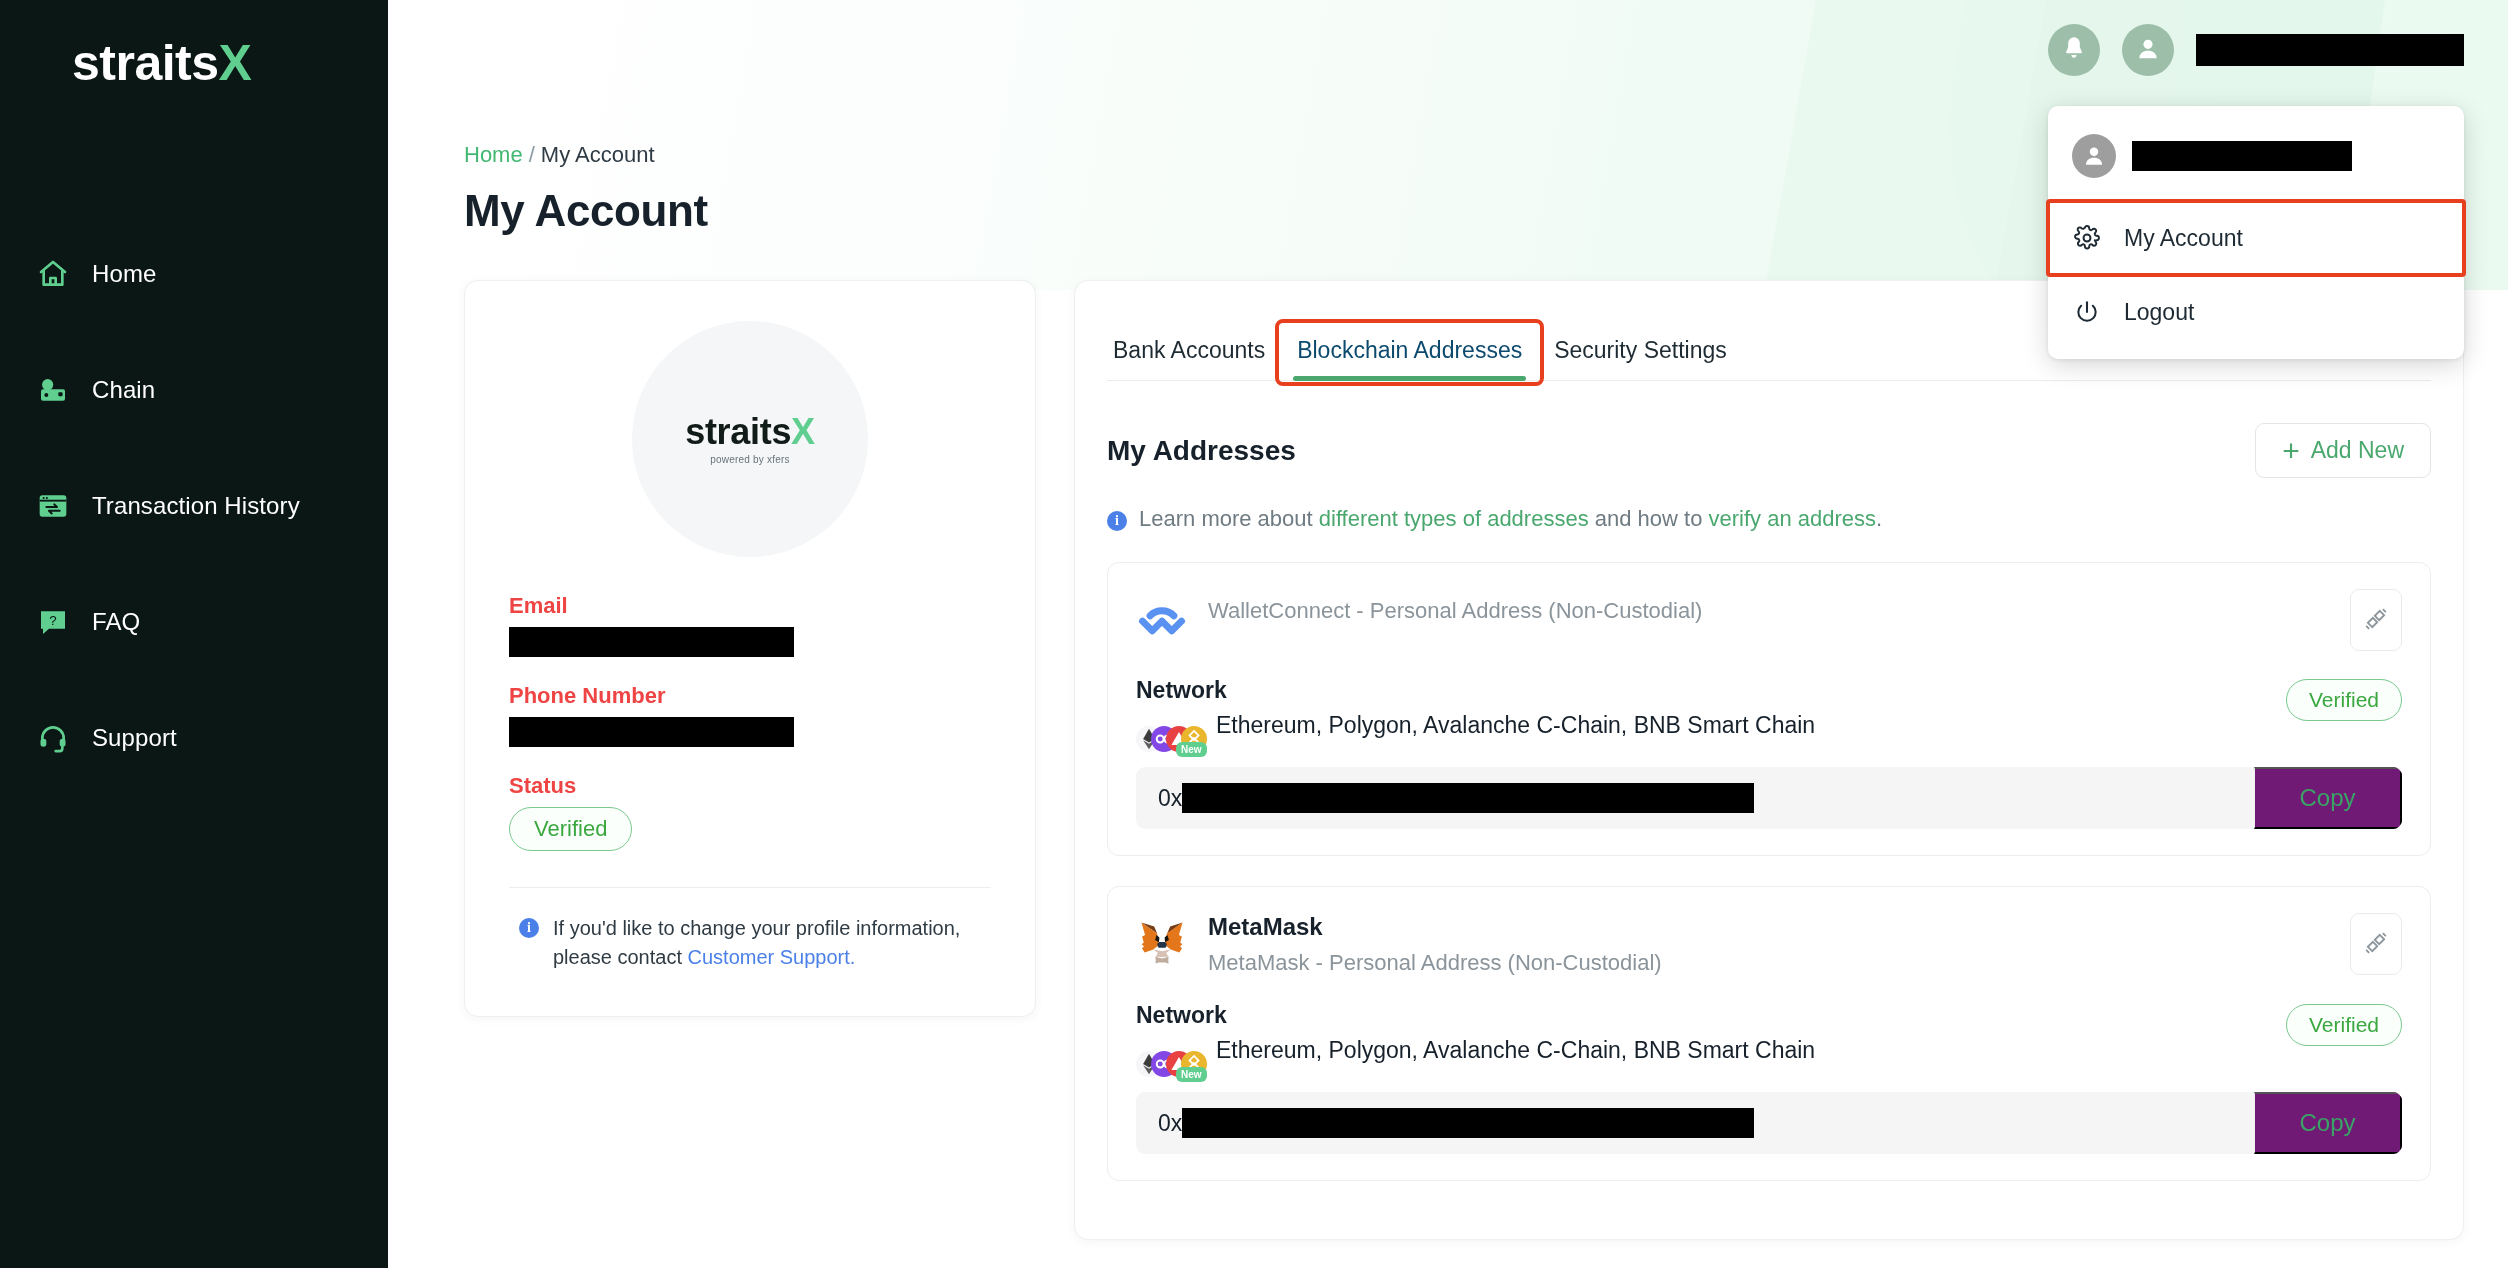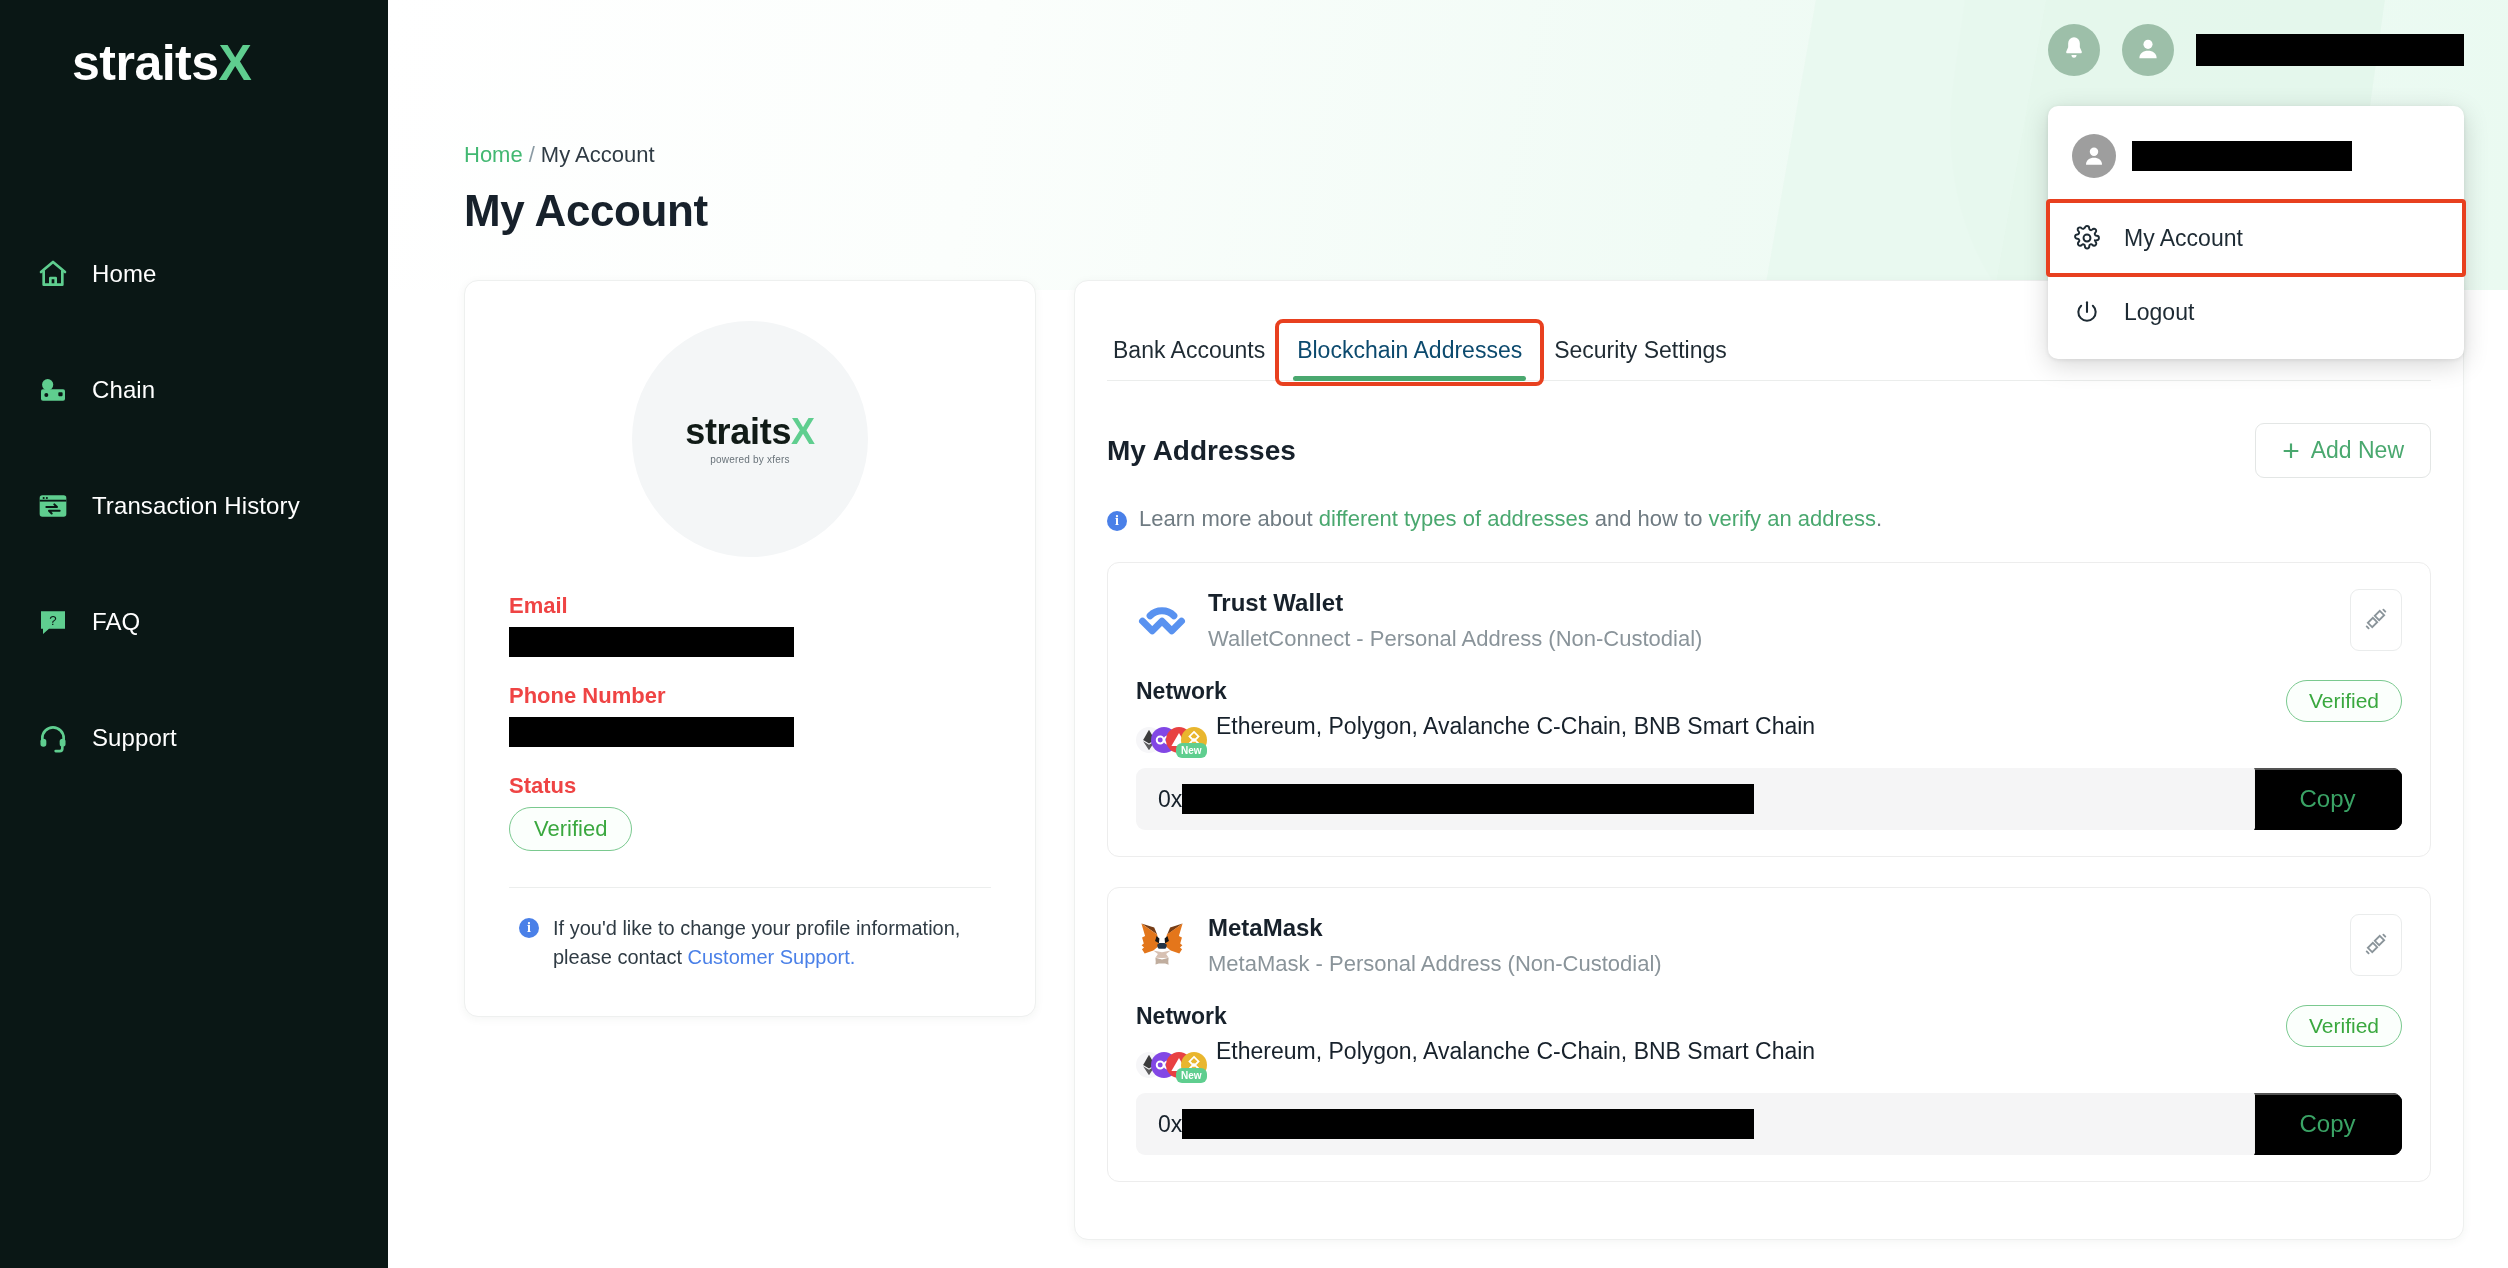--- a/index.html
+++ b/index.html
@@ -362,21 +362,21 @@
   .addr-val {
     flex: 1 1 auto;
     display: flex; align-items: center;
     padding: 0 22px;
     height: 62px;
     font-size: 23px; color: #17212b;
   }
   .addr-redact { height: 30px; width: 572px; background: #000; margin-left: 0px; }
   .btn-copy {
     flex: 0 0 148px;
-    background: #000000;
+    background: #701a75;
     display: flex; align-items: center; justify-content: center;
     color: #3aa365; font-size: 24px;
     cursor: pointer;
     border-left: 1px solid #f0f0f0;
   }
 </style>
 </head>
 <body>
 
 <div id="app">
@@ -566,21 +566,20 @@
 
           <article class="wallet-card">
             <div class="wc-top">
               <span class="wc-logo">
                 <svg viewBox="0 0 48 48" fill="none" stroke="#5992f0" stroke-width="6.4" stroke-linecap="round" stroke-linejoin="round">
                   <path d="M13 21a15.5 15.5 0 0 1 22 0"></path>
                   <path d="M6 26l9 9 9-9 9 9 9-9"></path>
                 </svg>
               </span>
               <div class="wc-names">
-                <div class="wc-title">Trust Wallet</div>
                 <div class="wc-sub">WalletConnect - Personal Address (Non-Custodial)</div>
               </div>
               <button class="wc-disconnect">
                 <span>
                   <svg viewBox="0 0 24 24" fill="none" stroke="#8a949a" stroke-width="1.7" stroke-linecap="round">
                     <path d="M15.5 4.5l4 4-4.6 4.6-4-4z"></path>
                     <path d="M8.5 19.5l-4-4 4.6-4.6 4 4z"></path>
                     <path d="M18.8 3.4l1.8 1.8M3.4 18.8l1.8 1.8"></path>
                   </svg>
                 </span>

